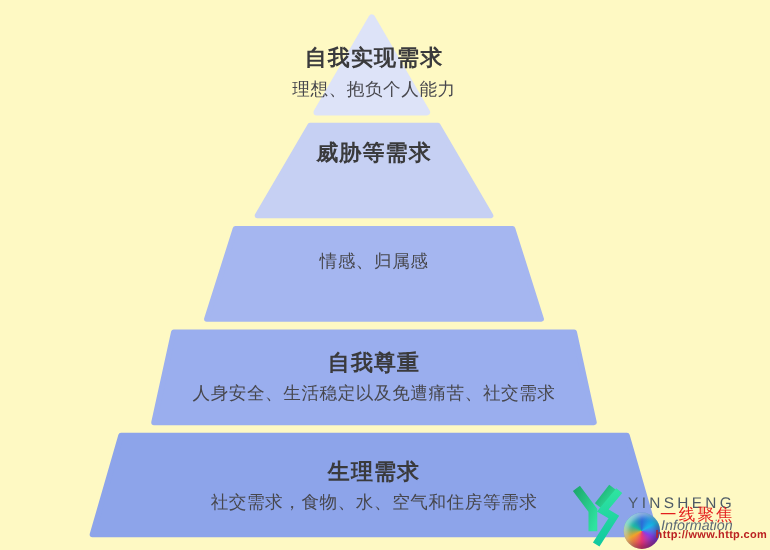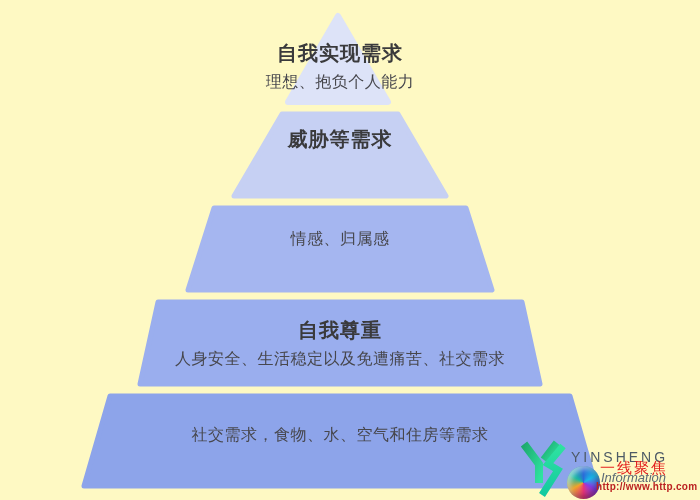--- a/index.html
+++ b/index.html
@@ -54,20 +54,21 @@
     <div class="lvl-title">威胁等需求</div>
   </div>
   <div class="lvl" style="top:222px">
     <div class="lvl-sub" style="margin-top:8px">情感、归属感</div>
   </div>
   <div class="lvl" style="top:319px">
     <div class="lvl-title">自我尊重</div>
     <div class="lvl-sub" style="margin-top:8px">人身安全、生活稳定以及免遭痛苦、社交需求</div>
   </div>
   <div class="lvl" style="top:418px">
+    <div class="lvl-title">生理需求</div>
     <div class="lvl-sub" style="margin-top:8px">社交需求，食物、水、空气和住房等需求</div>
   </div>
 
   <svg class="brand" style="left:517px;top:439px" width="52" height="60" viewBox="0 0 52 60">
     <defs>
       <linearGradient id="lg1" x1="0" y1="0" x2="1" y2="1">
         <stop offset="0" stop-color="#1daa6e"></stop>
         <stop offset="1" stop-color="#2fe3a0"></stop>
       </linearGradient>
       <linearGradient id="lg2" x1="0" y1="0" x2="0" y2="1">

